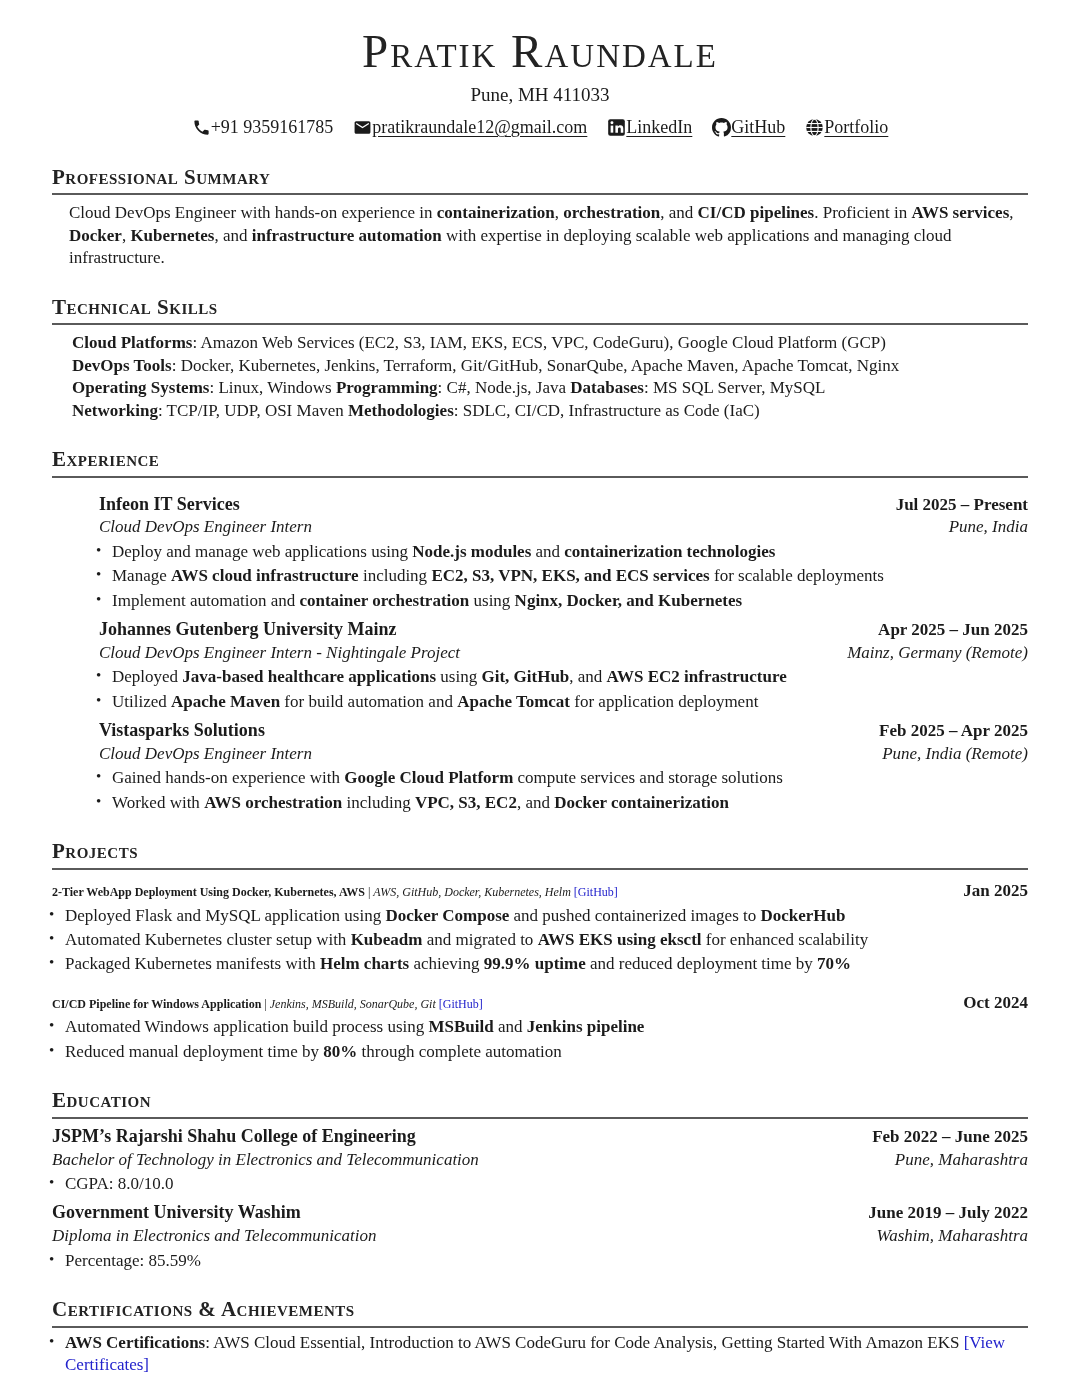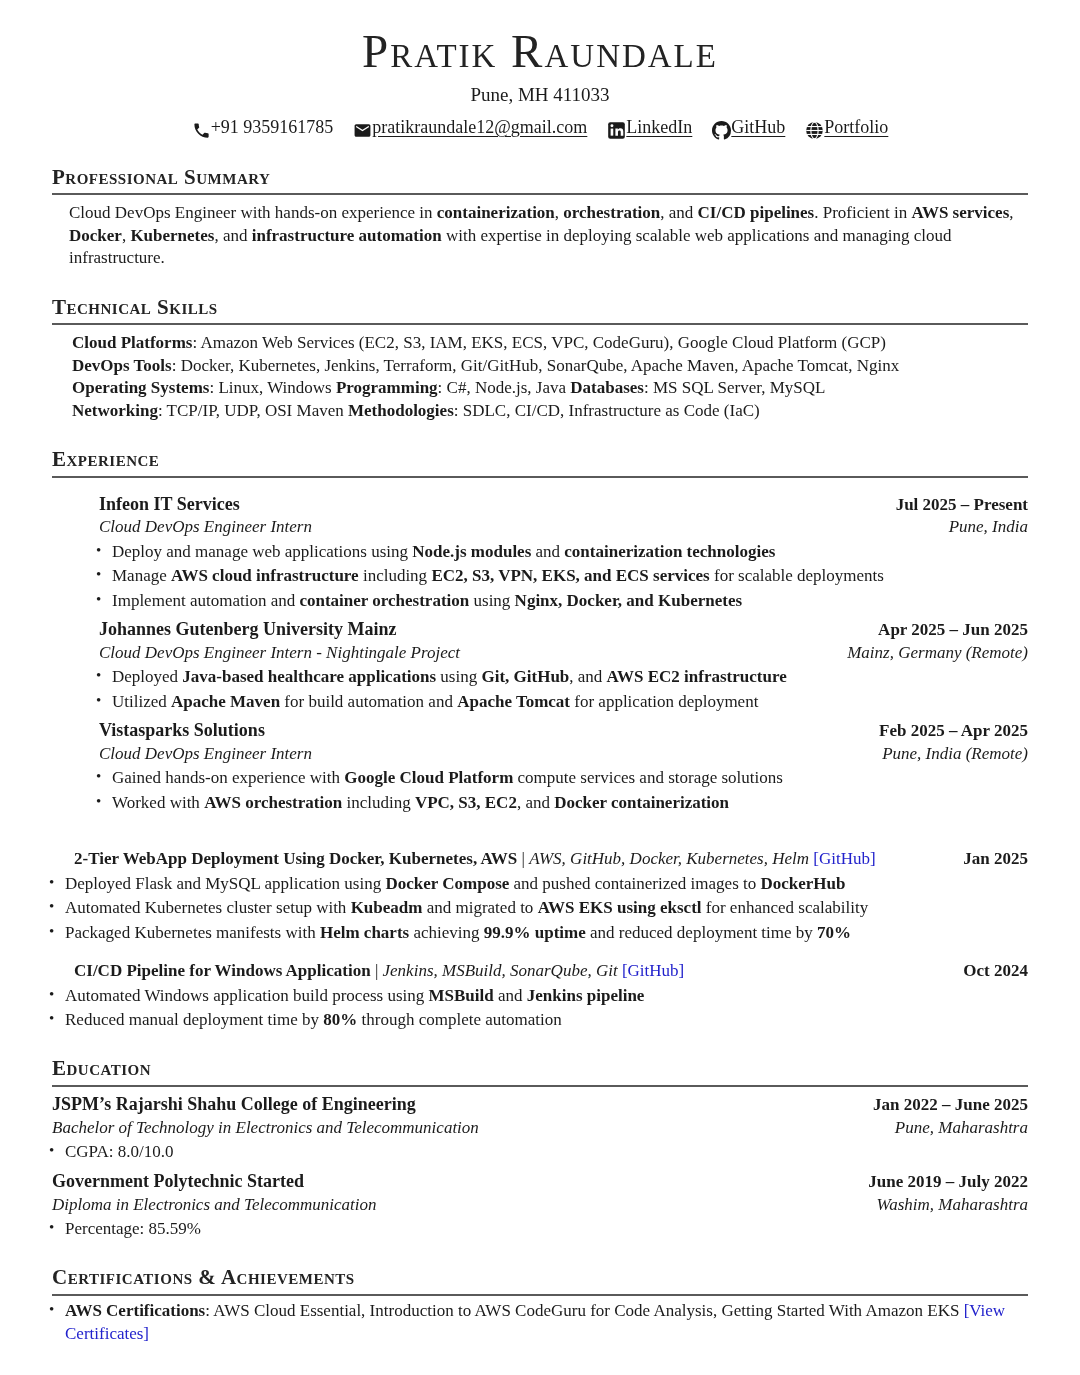--- a/index.html
+++ b/index.html
@@ -26,21 +26,21 @@
   }
   .hd-loc { font-size: 19px; margin-top: 4px; }
   .hd-contact {
     margin-top: 9px;
     font-size: 18px;
     display: flex;
     justify-content: center;
     align-items: center;
     gap: 20px;
   }
-  .c-item { display: inline-flex; align-items: flex-end; gap: 0; }
+  .c-item { display: inline-flex; align-items: center; gap: 0; }
   .c-item .lbl.u { text-decoration: underline; text-underline-offset: 3px; }
   .icn { width: 19px; height: 19px; display: inline-block; flex: 0 0 auto; }
   .icn svg { width: 100%; height: 100%; display: block; fill: #1b1b1b; }
 
   
   .sec { margin-top: 24px; }
   .sec-title {
     font-variant: small-caps;
     font-size: 21px;
     font-weight: 700;
@@ -75,21 +75,21 @@
     content: "•";
     position: absolute;
     left: 3px;
     top: 0;
     font-size: 15px;
   }
 
   
   .proj { margin-top: 10px; }
   .proj:first-child { margin-top: 8px; }
-  .ptitle { font-size: 17px; margin-left: 22px; }
+  .ptitle { font-size: 12px; }
 
   
   ul.blts.spread li { margin-top: 13px; }
   ul.blts.spread li:first-child { margin-top: 4px; }
 </style>
 </head>
 <body>
 
 <div class="page">
 
@@ -219,20 +219,21 @@
         <ul class="blts">
           <li><span>Gained hands-on experience with </span><span class="seg-b">Google Cloud Platform</span><span> compute services and storage solutions</span></li>
           <li><span>Worked with </span><span class="seg-b">AWS orchestration</span><span> including </span><span class="seg-b">VPC, S3, EC2</span><span>, and </span><span class="seg-b">Docker containerization</span></li>
         </ul>
       </div>
 
     </div>
   </div>
 
   <div class="sec">
+    <div class="sec-title">Projects</div>
     <div class="sec-body" style="padding-top:2px;">
 
       <div class="proj">
         <div class="erow">
           <span class="ptitle"><span class="seg-b">2-Tier WebApp Deployment Using Docker, Kubernetes, AWS</span><span> | </span><span class="seg-i">AWS, GitHub, Docker, Kubernetes, Helm</span><span class="seg-link"> [GitHub]</span></span>
           <span class="edate">Jan 2025</span>
         </div>
         <ul class="blts">
           <li><span>Deployed Flask and MySQL application using </span><span class="seg-b">Docker Compose</span><span> and pushed containerized images to </span><span class="seg-b">DockerHub</span></li>
           <li><span>Automated Kubernetes cluster setup with </span><span class="seg-b">Kubeadm</span><span> and migrated to </span><span class="seg-b">AWS EKS using eksctl</span><span> for enhanced scalability</span></li>
@@ -254,34 +255,34 @@
     </div>
   </div>
 
   <div class="sec">
     <div class="sec-title">Education</div>
     <div class="sec-body" style="padding-top:4px;">
 
       <div class="entry">
         <div class="erow">
           <span class="ecompany">JSPM’s Rajarshi Shahu College of Engineering</span>
-          <span class="edate">Jan 2022 – June 2025</span>
+          <span class="edate">Feb 2022 – June 2025</span>
         </div>
         <div class="erow">
           <span class="erole">Bachelor of Technology in Electronics and Telecommunication</span>
           <span class="eloc">Pune, Maharashtra</span>
         </div>
         <ul class="blts">
           <li><span>CGPA: 8.0/10.0</span></li>
         </ul>
       </div>
 
       <div class="entry">
         <div class="erow">
-          <span class="ecompany">Government Polytechnic Started</span>
+          <span class="ecompany">Government University Washim</span>
           <span class="edate">June 2019 – July 2022</span>
         </div>
         <div class="erow">
           <span class="erole">Diploma in Electronics and Telecommunication</span>
           <span class="eloc">Washim, Maharashtra</span>
         </div>
         <ul class="blts">
           <li><span>Percentage: 85.59%</span></li>
         </ul>
       </div>

